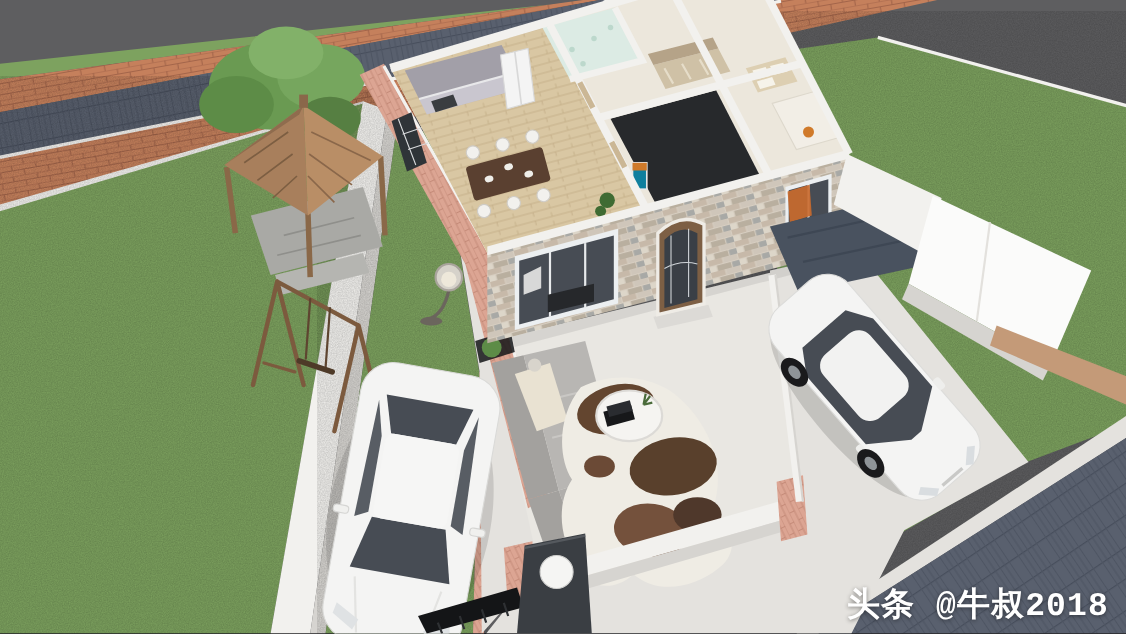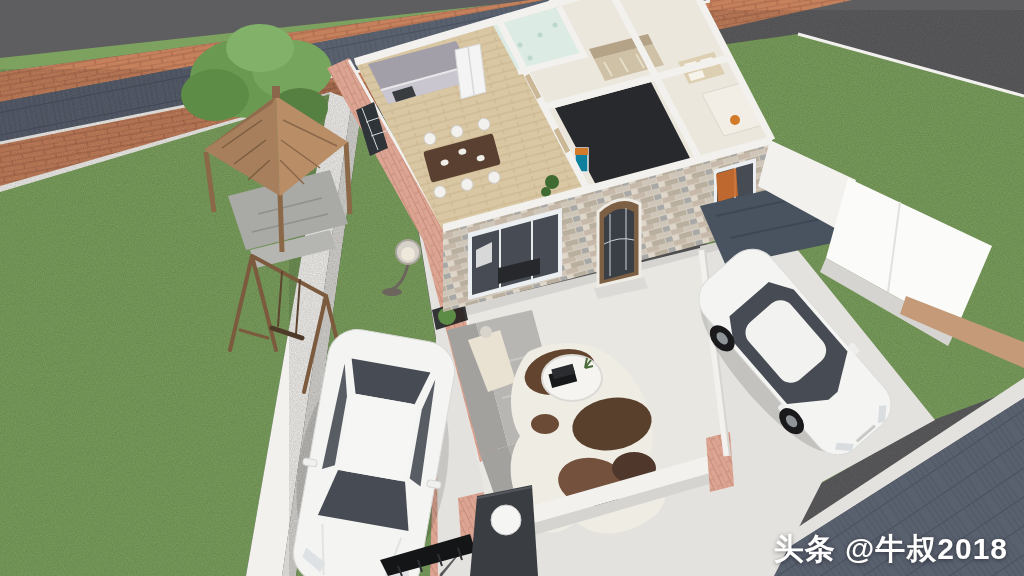--- a/index.html
+++ b/index.html
@@ -1,17 +1,17 @@
 <!DOCTYPE html>
 <html style="--void: #5e5e60; --grass: #7da25f; --grassNoise: #2e4a22; --brick: #c5805c; --brickLine: #a3654a; --brickPink: #dca593; --brickPinkLine: #c08674; --road: #59606e; --roadLine: #474e5c; --stoneBase: #d7cec1; --wallWhite: #f2f1ee; --wallShade: #d6d4d0; --woodFloor: #d9c7a3; --woodLine: #c4af88; --patio: #e9e7e2; --pavement: #e4e2de; --sofa: #b8b6b3; --sofaDark: #a3a19e; --rugBase: #efece4; --rugBrown: #63452f; --carBody: #f4f4f3; --carGlass: #474c54; --darkFloor: #27292c; --mintBath: #dcebe4; --wardrobe: #cfc1a6; --shelf: #ddcfb2; --gazeboRoof: #a87f5c; --gazeboRoofLight: #b98e66; --gazeboWood: #8a6848; --stonePlatform: #a9a9a5; --swingWood: #7c5a3e; --navyStrip: #49525f; --lampPost: #3a3e43; --gateBlack: #141517; --curtainOrange: #c96a2e; --tanWedge: #c49a78; --treeGreen: #6a9a52; --watermark: #ffffff;"><head>
 <meta charset="utf-8">
 <style>
   html,body{margin:0;padding:0;background:#000;}
   .stage{position:relative;width:1024px;height:576px;overflow:hidden;
-         font-family:Liberation Sans, sans-serif;}
+         font-family:Liberation Mono, monospace;}
   .stage svg{position:absolute;left:0;top:0;display:block;}
   
   .f-void{fill:var(--void)}
   .f-grass{fill:var(--grass)}
   .f-wallwhite{fill:var(--wallWhite)}
   .f-wallshade{fill:var(--wallShade)}
   .f-patio{fill:var(--patio)}
   .f-pave{fill:var(--pavement)}
   .f-carbody{fill:var(--carBody)}
   .f-carglass{fill:var(--carGlass)}

